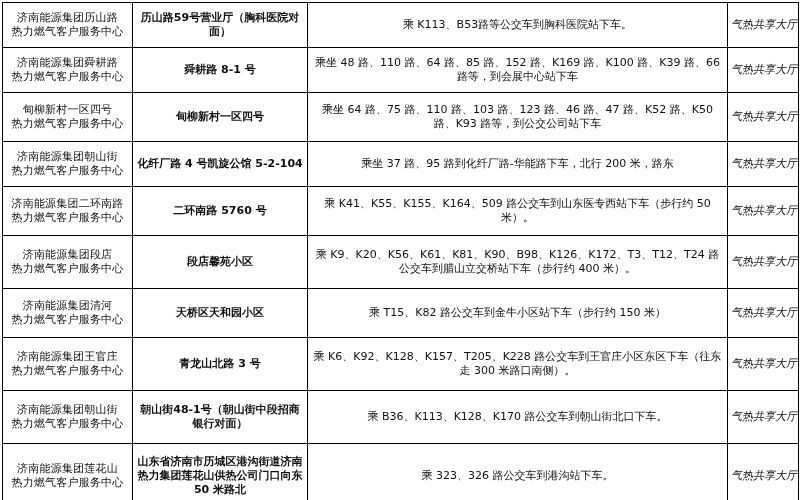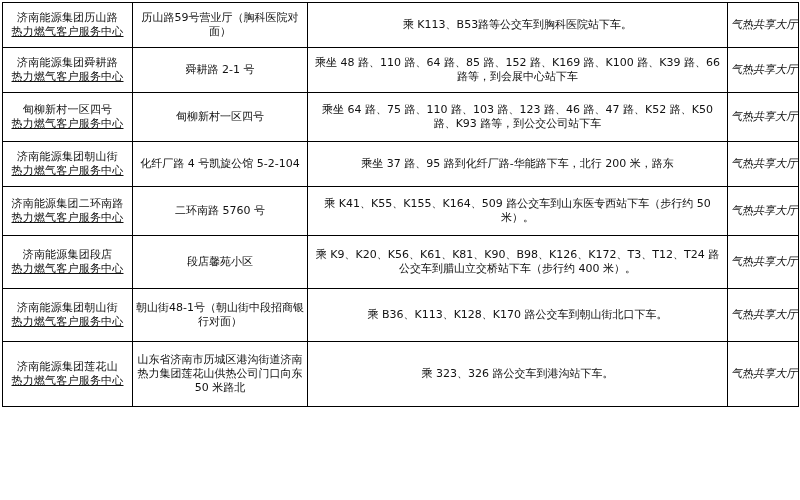--- a/index.html
+++ b/index.html
@@ -37,23 +37,24 @@
   col.c-name   { width: 130px; }
   col.c-addr   { width: 175px; }
   col.c-route  { width: 420px; }
   col.c-hall   { width: 71px; }
 
   .cell-name {
     font-size: 11.5px;
     letter-spacing: 0.2px;
   }
   .cell-name .l1 { display: block; }
-  .cell-name .l2 { display: block; text-decoration: underline; }
+  .cell-name .l2 { display: block; }
   .cell-addr {
     font-size: 11.5px;
+    font-weight: bold;
   }
   .cell-route {
     font-size: 11.5px;
     padding-left: 6px;
     padding-right: 6px;
   }
   .cell-hall {
     font-size: 11.5px;
     white-space: nowrap;
     font-style: italic;
@@ -90,21 +91,21 @@
         <td class="cell-addr">历山路59号营业厅（胸科医院对面）</td>
         <td class="cell-route">乘 K113、B53路等公交车到胸科医院站下车。</td>
         <td class="cell-hall">气热共享大厅</td>
       </tr>
 
       <tr class="r1">
         <td class="cell-name">
           <span class="l1">济南能源集团舜耕路</span>
           <span class="l2">热力燃气客户服务中心</span>
         </td>
-        <td class="cell-addr">舜耕路 2-1 号</td>
+        <td class="cell-addr">舜耕路 8-1 号</td>
         <td class="cell-route">乘坐 48 路、110 路、64 路、85 路、152 路、K169 路、K100 路、K39 路、66 路等，到会展中心站下车</td>
         <td class="cell-hall">气热共享大厅</td>
       </tr>
 
       <tr class="r2">
         <td class="cell-name">
           <span class="l1">甸柳新村一区四号</span>
           <span class="l2">热力燃气客户服务中心</span>
         </td>
         <td class="cell-addr">甸柳新村一区四号</td>
@@ -135,21 +136,39 @@
       <tr class="r5">
         <td class="cell-name">
           <span class="l1">济南能源集团段店</span>
           <span class="l2">热力燃气客户服务中心</span>
         </td>
         <td class="cell-addr">段店馨苑小区</td>
         <td class="cell-route">乘 K9、K20、K56、K61、K81、K90、B98、K126、K172、T3、T12、T24 路公交车到腊山立交桥站下车（步行约 400 米）。</td>
         <td class="cell-hall">气热共享大厅</td>
       </tr>
 
+      <tr class="r6">
+        <td class="cell-name">
+          <span class="l1">济南能源集团清河</span>
+          <span class="l2">热力燃气客户服务中心</span>
+        </td>
+        <td class="cell-addr">天桥区天和园小区</td>
+        <td class="cell-route">乘 T15、K82 路公交车到金牛小区站下车（步行约 150 米）</td>
+        <td class="cell-hall">气热共享大厅</td>
+      </tr>
 
+      <tr class="r7">
+        <td class="cell-name">
+          <span class="l1">济南能源集团王官庄</span>
+          <span class="l2">热力燃气客户服务中心</span>
+        </td>
+        <td class="cell-addr">青龙山北路 3 号</td>
+        <td class="cell-route">乘 K6、K92、K128、K157、T205、K228 路公交车到王官庄小区东区下车（往东走 300 米路口南侧）。</td>
+        <td class="cell-hall">气热共享大厅</td>
+      </tr>
 
       <tr class="r8">
         <td class="cell-name">
           <span class="l1">济南能源集团朝山街</span>
           <span class="l2">热力燃气客户服务中心</span>
         </td>
         <td class="cell-addr">朝山街48-1号（朝山街中段招商银行对面）</td>
         <td class="cell-route">乘 B36、K113、K128、K170 路公交车到朝山街北口下车。</td>
         <td class="cell-hall">气热共享大厅</td>
       </tr>

